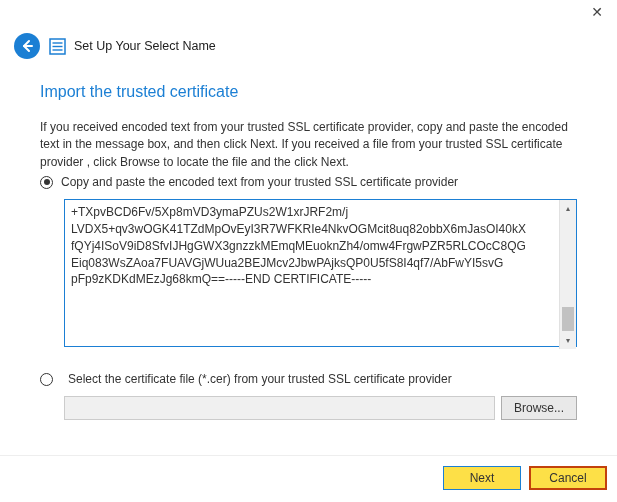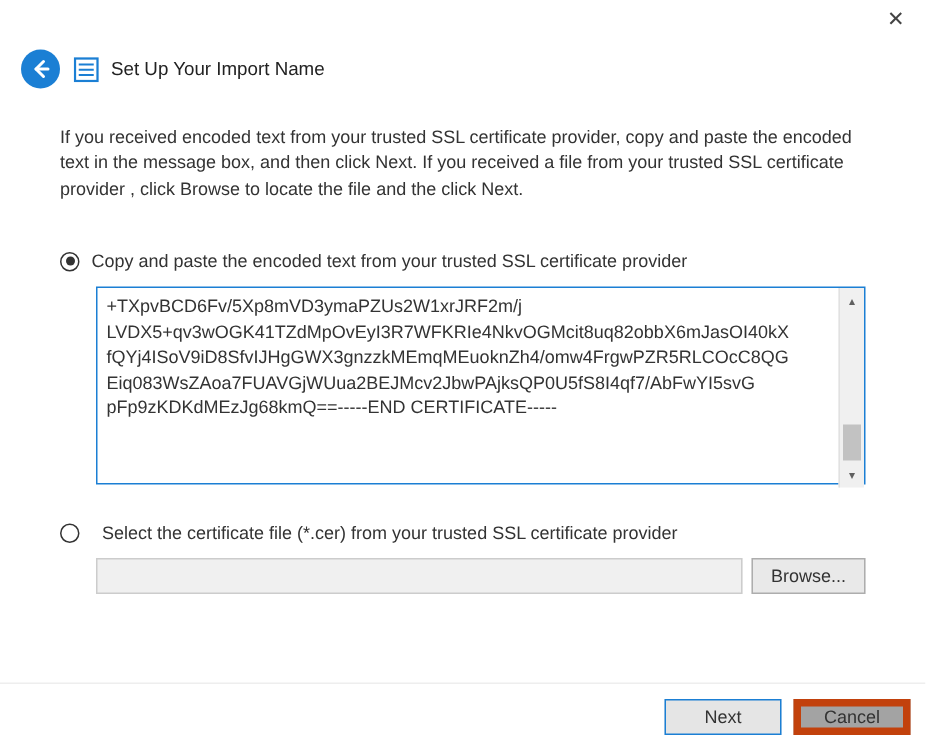--- a/index.html
+++ b/index.html
@@ -57,21 +57,21 @@
   .subtitle {
     color: #1b7fd4;
     font-size: 16px;
     font-weight: 400;
     margin-bottom: 18px;
   }
   .desc {
     font-size: 12px;
     color: #333;
     line-height: 1.45;
-    margin-bottom: 32px;
+    margin-bottom: 4px;
   }
   .radio-row {
     display: flex;
     align-items: center;
     gap: 8px;
     margin-bottom: 10px;
   }
   .radio-row.second { margin-top: 4px; margin-bottom:10px;gap:15px;}
   .radio {
     width: 13px;
@@ -95,21 +95,21 @@
     color: #333;
     text-align: right;
   }
   .cert-box-wrap {
     position: relative;
     margin: 0 0 22px 24px;
   }
   .cert-box {
     border: 1px solid #1b7fd4;
     width: 100%;
-    height: 132px;
+    height: 148px;
     font-family: "Segoe UI", Tahoma, sans-serif;
     font-size: 12px;
     color: #333;
     resize: none;
     padding: 4px 22px 4px 6px;
     line-height: 1.4;
     white-space: pre-wrap;
     word-break: break-all;
     overflow: hidden;
   }
@@ -170,28 +170,28 @@
     justify-content:flex-end;
     gap:8px;
     border-top: 1px solid #eee;
     background:#fff;
   }
   .btn {
     min-width: 78px;
     height:24px;
     font-family: inherit;
     font-size:12px;
-    background:#a3a3a3;
-    border:5px solid #c2410c;
+    background:#fde047;
+    border:2px solid #c2410c;
     color:#333;
     cursor:pointer;
   }
   .btn.primary {
     border:1.5px solid #1b7fd4;
-    background:#e5e5e5;
+    background:#fde047;
   }
 </style>
 </head>
 <body>
 
 <div class="close-x">✕</div>
 
 <div class="header-bar">
   <div class="back-circle">
     <svg width="16" height="16" viewBox="0 0 16 16">
@@ -200,24 +200,25 @@
     </svg>
   </div>
   <div class="wiz-icon">
     <svg width="17" height="17" viewBox="0 0 17 17">
       <rect x="1" y="1" width="15" height="15" fill="none" stroke="#1b7fd4" stroke-width="1.5"></rect>
       <line x1="3.5" y1="5" x2="13.5" y2="5" stroke="#1b7fd4" stroke-width="1.4"></line>
       <line x1="3.5" y1="8.5" x2="13.5" y2="8.5" stroke="#1b7fd4" stroke-width="1.4"></line>
       <line x1="3.5" y1="12" x2="13.5" y2="12" stroke="#1b7fd4" stroke-width="1.4"></line>
     </svg>
   </div>
-  <div class="header-title">Set Up Your Import Name</div>
+  <div class="header-title">Set Up Your Select Name</div>
 </div>
 
 <div class="content">
+  <div class="subtitle">Import the trusted certificate</div>
   <div class="desc">If you received encoded text from your trusted SSL certificate provider, copy and paste the encoded text in the message box, and then click Next. If you received a file from your trusted SSL certificate provider , click Browse to locate the file and the click Next.</div>
 
   <div class="radio-row">
     <span class="radio selected"></span>
     <span class="radio-label">Copy and paste the encoded text from your trusted SSL certificate provider</span>
   </div>
 
   <div class="cert-box-wrap">
     <textarea class="cert-box" spellcheck="false" style="">+TXpvBCD6Fv/5Xp8mVD3ymaPZUs2W1xrJRF2m/j
 LVDX5+qv3wOGK41TZdMpOvEyI3R7WFKRIe4NkvOGMcit8uq82obbX6mJasOI40kX

